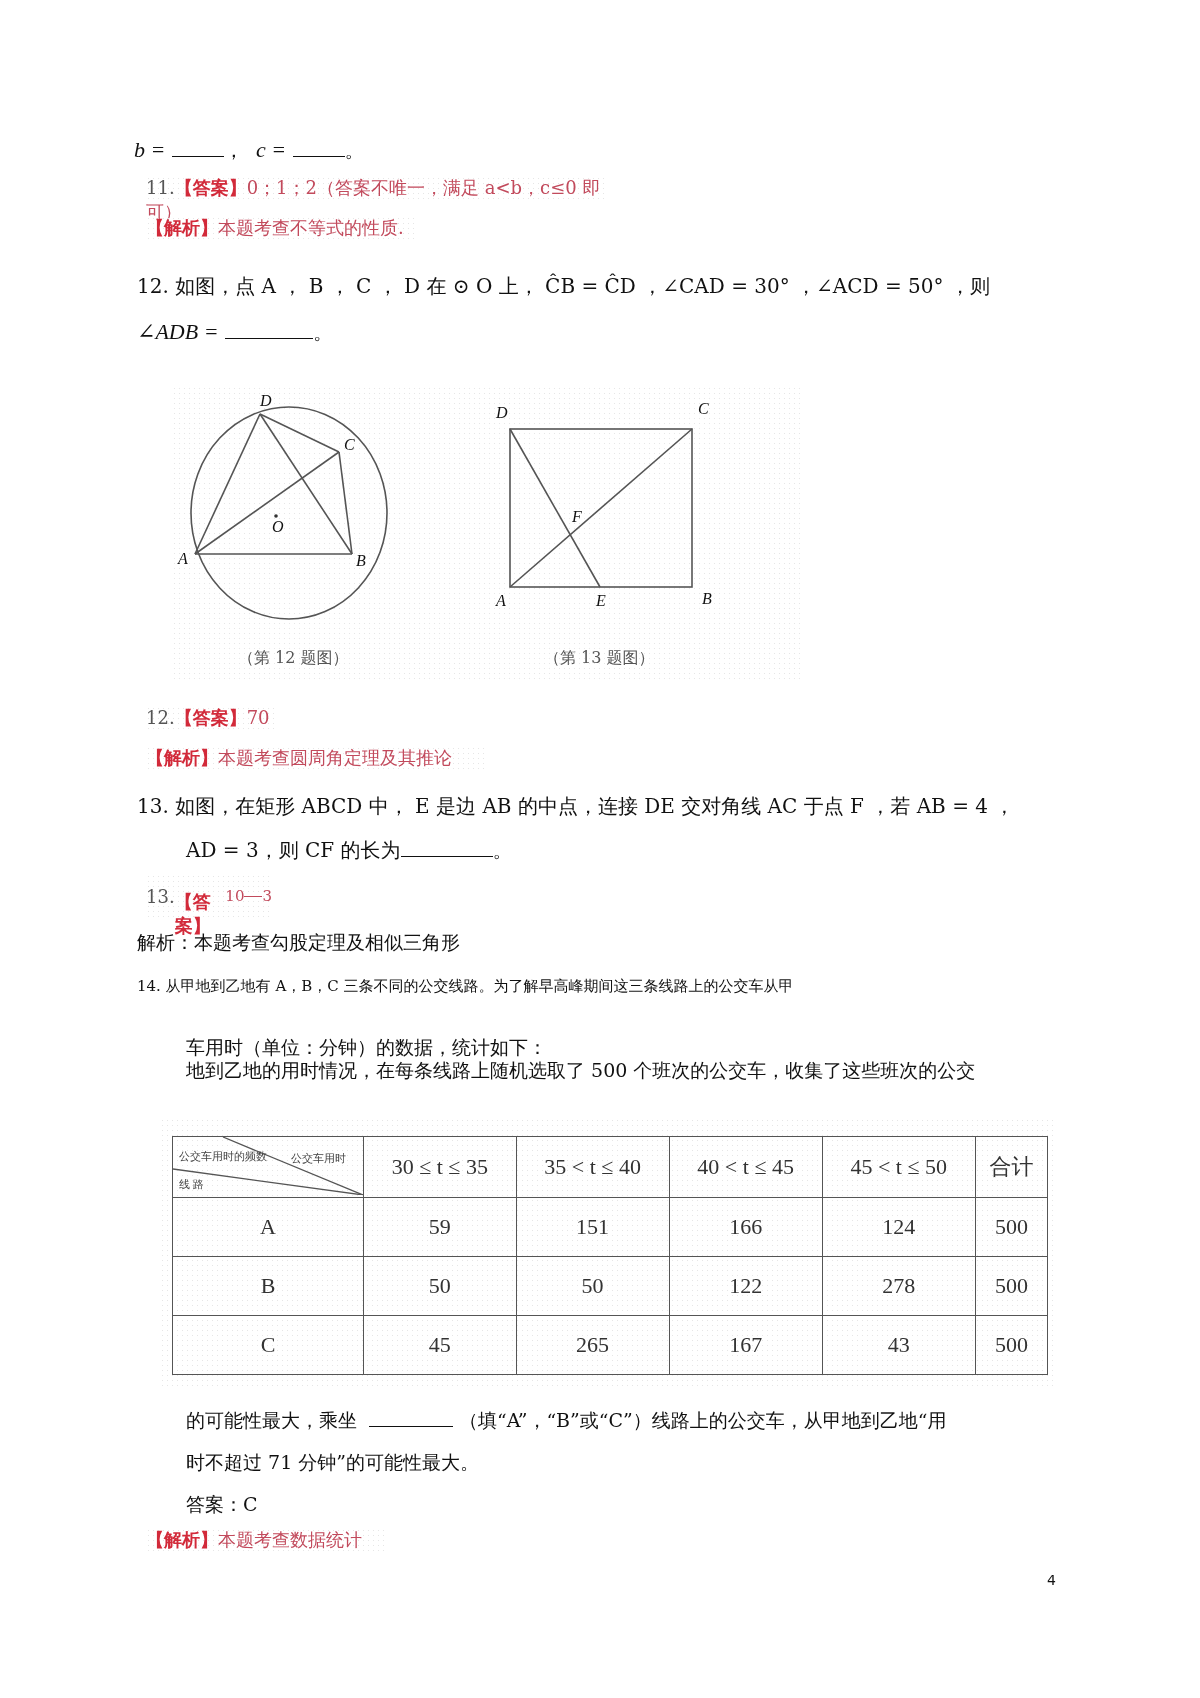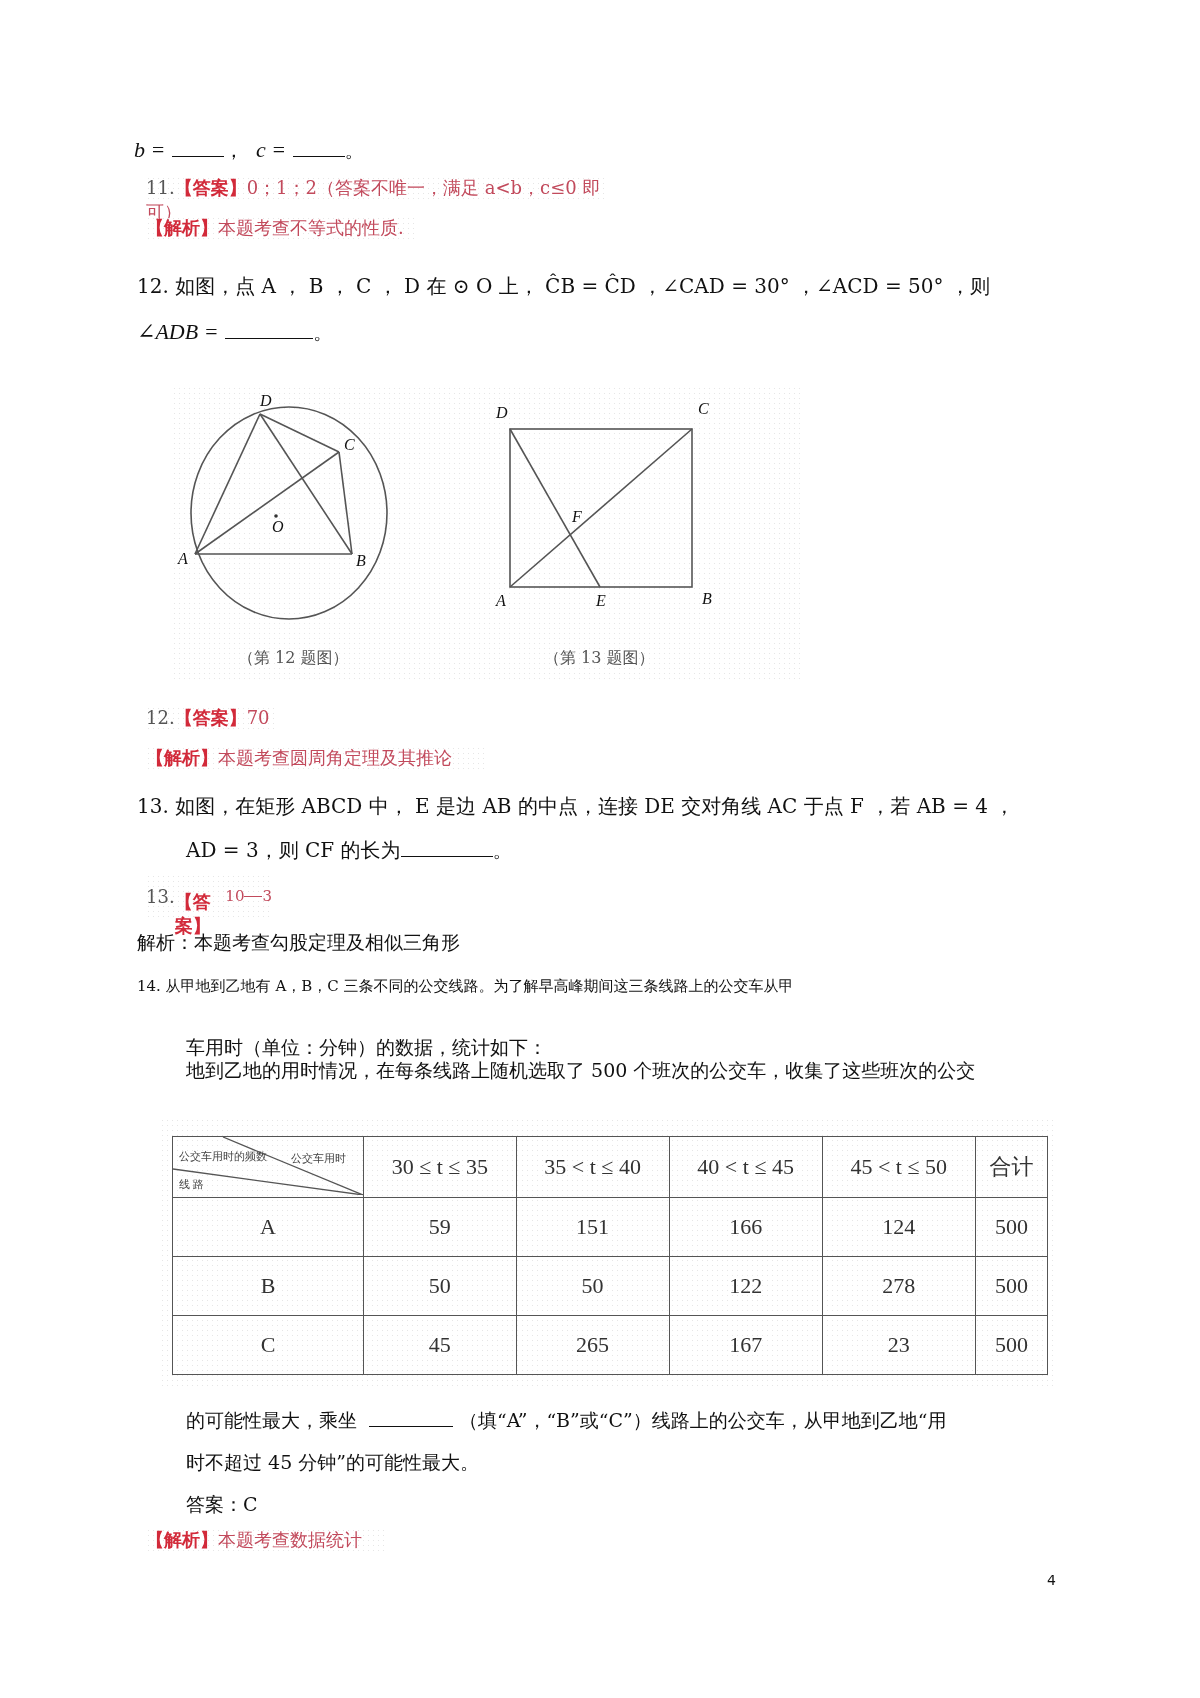--- a/index.html
+++ b/index.html
@@ -147,30 +147,30 @@
     <td>50</td>
     <td>122</td>
     <td>278</td>
     <td>500</td>
   </tr>
   <tr>
     <td>C</td>
     <td>45</td>
     <td>265</td>
     <td>167</td>
-    <td>23</td>
+    <td>43</td>
     <td>500</td>
   </tr>
 </tbody>
   </table>
 
 <div class="abs line" style="left:186px; top:1406px; font-size:19px;">
   <span>的可能性最大，乘坐</span>
   <span class="blank" style="width:84px; margin:0 6px;"></span><span>（填“A”，“B”或“C”）线路上的公交车，从甲地到乙地“用</span>
 </div>
-<div class="abs line" style="left:186px; top:1448px; font-size:19px;">时不超过 45 分钟”的可能性最大。</div>
+<div class="abs line" style="left:186px; top:1448px; font-size:19px;">时不超过 71 分钟”的可能性最大。</div>
 <div class="abs line" style="left:186px; top:1490px; font-size:19px;">答案：C</div>
 
 <div class="abs ans scan" style="left:146px; top:1528px; width:240px; height:26px;">
   <span class="bracket">【解析】</span><span class="val">本题考查数据统计</span>
 </div>
 
 <div class="abs pageno" style="left:1047px; top:1572px;">4</div>
 
 </body></html>

